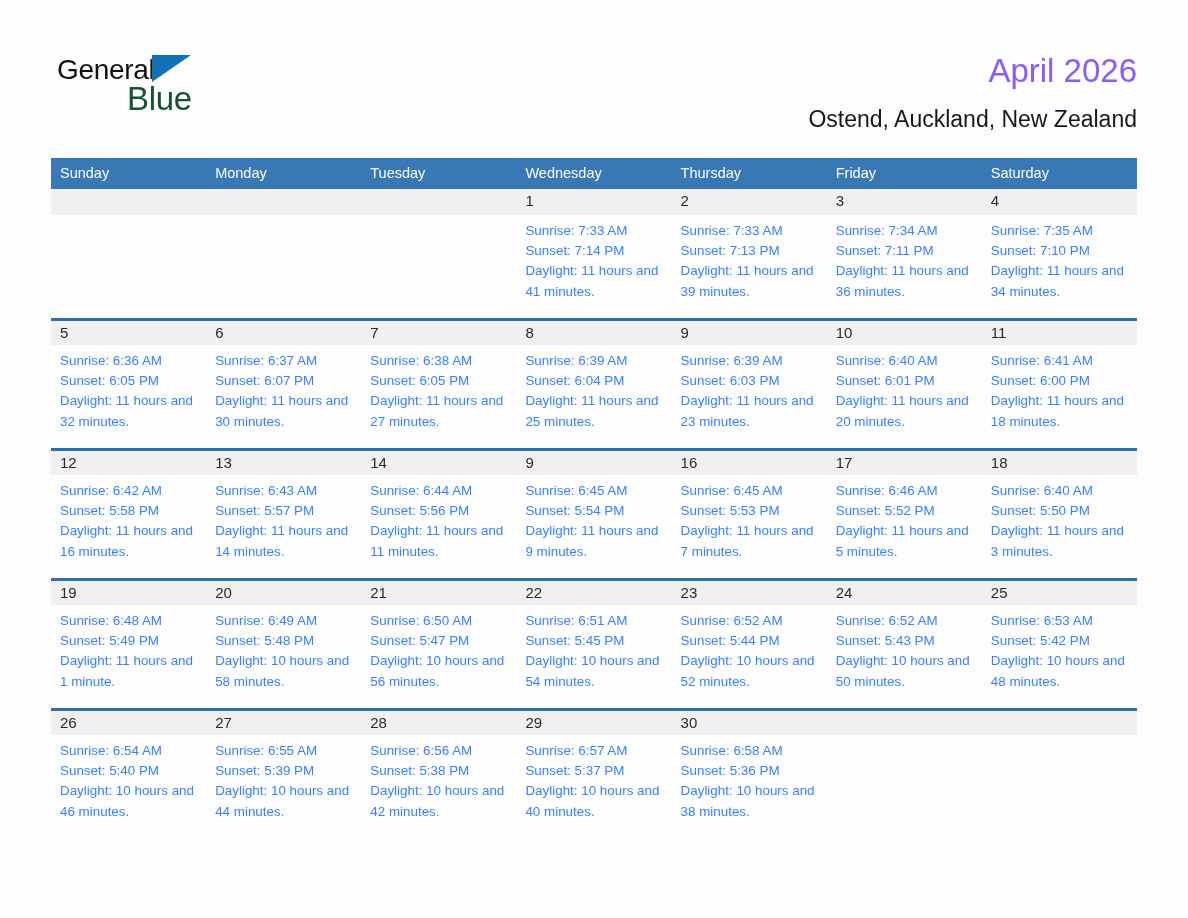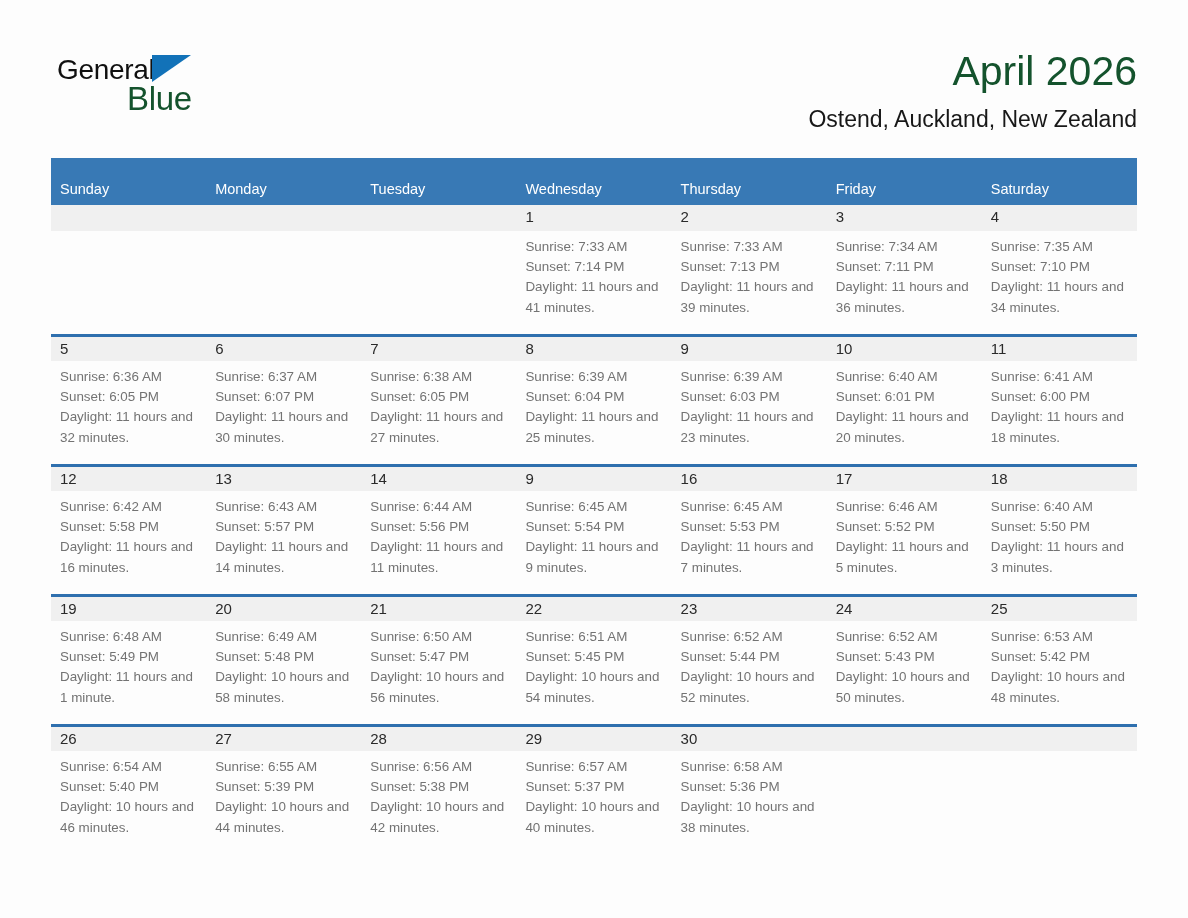--- a/index.html
+++ b/index.html
@@ -63,23 +63,23 @@
     font-family: "Liberation Sans", sans-serif;
     font-weight: 400;
   }
   .title-block {
     position: absolute;
     right: 0;
     top: 0;
     text-align: right;
   }
   .cal-title {
-    font-size: 41px;
-    font-weight: 400;
-    color: #14532d;
+    font-size: 33px;
+    font-weight: 400;
+    color: #8b5cf6;
     line-height: 50px;
     letter-spacing: 0px;
     white-space: nowrap;
   }
   .cal-subtitle {
     margin-top: 10px;
     font-size: 23px;
     font-weight: 400;
     color: #181818;
     line-height: 27px;
@@ -96,21 +96,21 @@
     table-layout: fixed;
   }
   .calendar col { width: 155.14px; }
 
   .calendar thead th {
     background: #3879b5;
     color: #ffffff;
     font-size: 14.5px;
     font-weight: 400;
     text-align: left;
-    padding: 23px 0 8px 9px;
+    padding: 7px 0 8px 9px;
     height: 30px;
     border: none;
   }
 
   
   .calendar td.daynum {
     background: #f0f0f0;
     border-top: 3px solid #2e6fae;
     height: 26px;
     padding: 2px 0 2px 9px;
@@ -122,21 +122,21 @@
   .calendar tr.week-first td.daynum { border-top: none; }
 
   
   .calendar td.dayinfo {
     background: #fdfdfd;
     vertical-align: top;
     padding: 6px 12px 12px 9px;
     height: 104px;
     font-size: 13.4px;
     line-height: 20.2px;
-    color: #737373;
+    color: #3b82f6;
   }
   .calendar td.empty { color: transparent; }
   .info-line { white-space: nowrap; }
   .info-wrap { white-space: normal; }
 </style>
 </head>
 <body>
 
 <div class="page">
 

